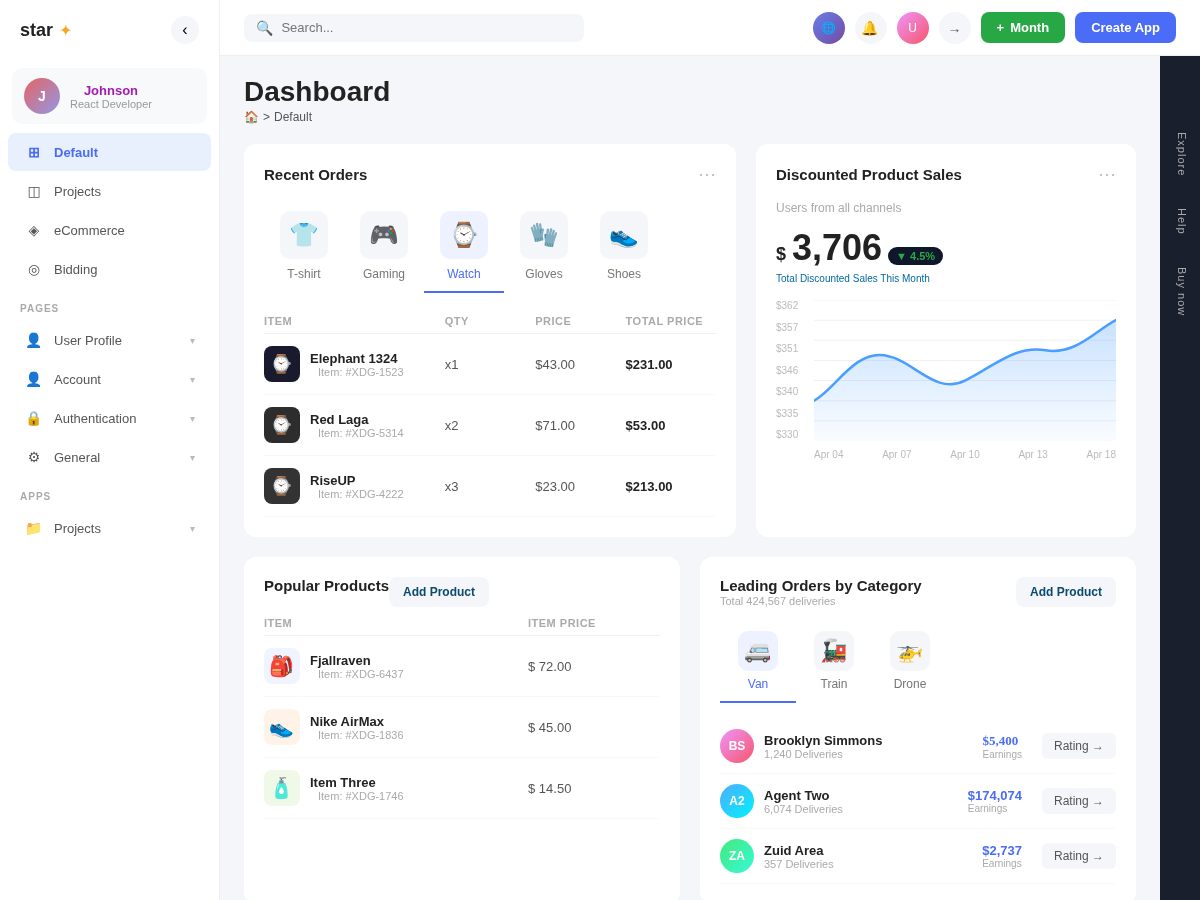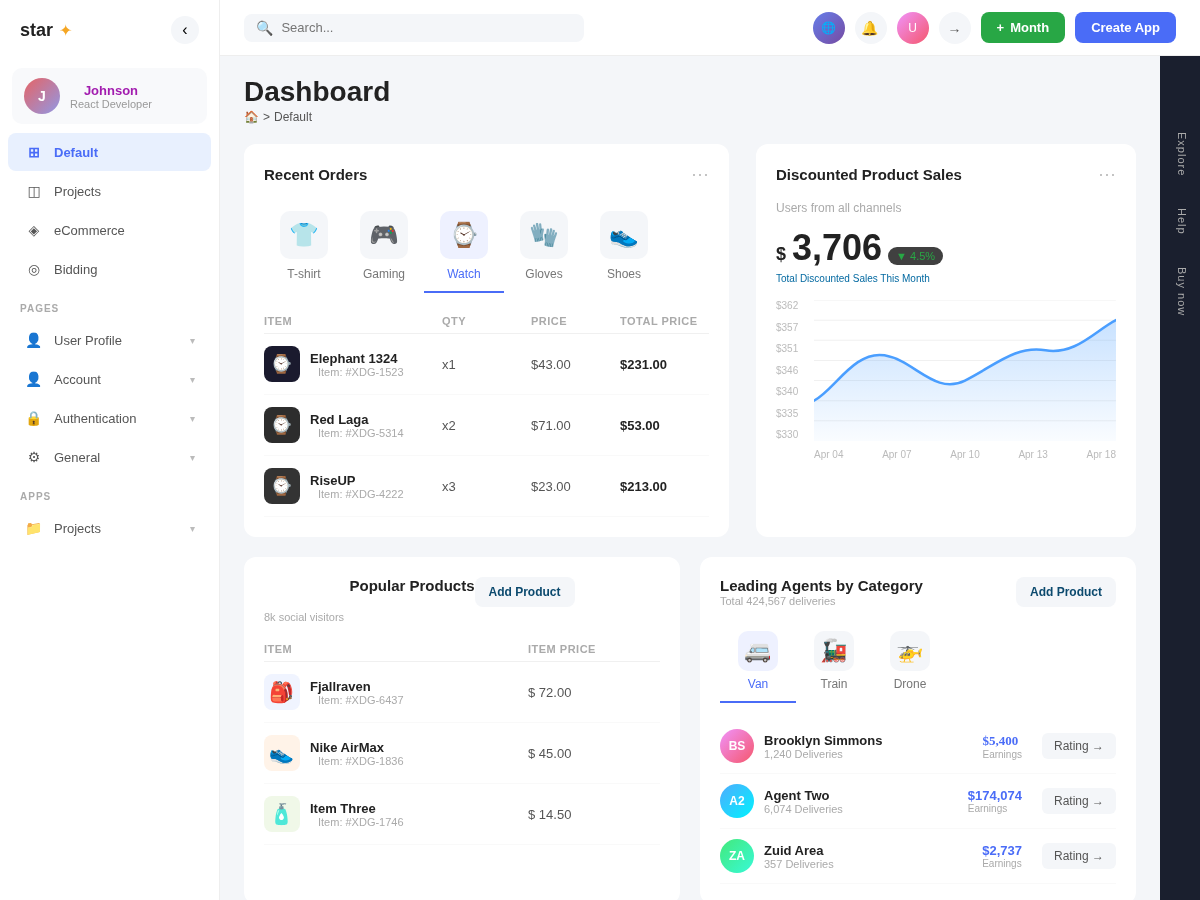--- a/index.html
+++ b/index.html
@@ -33,21 +33,21 @@
     .btn-create { background: #4a6cf7; color: #fff; border: none; border-radius: 8px; padding: 8px 16px; font-size: 13px; font-weight: 600; cursor: pointer; }
 
     
     .content { flex: 1; overflow-y: auto; padding: 20px 24px; display: flex; flex-direction: column; gap: 20px; }
     .page-header { display: flex; align-items: center; justify-content: space-between; }
     .page-title { font-size: 28px; font-weight: 700; color: #222; }
     .breadcrumb { font-size: 12px; color: #aaa; display: flex; align-items: center; gap: 4px; margin-top: 2px; }
     .breadcrumb span { color: #555; }
 
     
-    .cards-row { display: flex; gap: 27px; }
+    .cards-row { display: flex; gap: 20px; }
 
     
     .card { background: #fff; border-radius: 12px; padding: 20px; flex: 1; }
     .card-header { display: flex; align-items: center; justify-content: space-between; margin-bottom: 16px; }
     .card-title { font-size: 15px; font-weight: 700; color: #222; }
     .card-menu { color: #bbb; cursor: pointer; font-size: 18px; }
 
     
     .category-tabs { display: flex; gap: 0; margin-bottom: 16px; }
     .cat-tab { display: flex; flex-direction: column; align-items: center; gap: 8px; padding: 10px 16px; cursor: pointer; border-bottom: 2px solid transparent; color: #777; font-size: 12px; }
@@ -65,37 +65,37 @@
     .item-sku { font-size: 11px; color: #aaa; margin-left: 8px; }
     .td { font-size: 13px; color: #555; }
     .td-price { font-size: 13px; color: #555; }
     .td-total { font-size: 13px; font-weight: 600; color: #222; }
 
     
     .sales-card { width: 380px; flex-shrink: 0; background: #fff; border-radius: 12px; padding: 20px; }
     .sales-subtitle { font-size: 12px; color: #aaa; margin-bottom: 12px; }
     .sales-amount { font-size: 36px; font-weight: 800; color: #222; display: flex; align-items: baseline; gap: 6px; }
     .sales-dollar { font-size: 18px; }
-    .sales-badge { background: #404040; color: #28a745; font-size: 11px; padding: 3px 8px; border-radius: 12px; font-weight: 400; }
+    .sales-badge { background: #0f172a; color: #28a745; font-size: 11px; padding: 3px 8px; border-radius: 12px; font-weight: 700; }
     .sales-label { font-size: 10px; color: #0369a1; margin-top: 4px; margin-bottom: 16px; }
 
     
     .chart-area { position: relative; height: 160px; }
     .chart-labels { position: absolute; left: 0; top: 0; bottom: 20px; display: flex; flex-direction: column; justify-content: space-between; }
     .chart-label { font-size: 10px; color: #bbb; }
     .chart-svg { position: absolute; left: 38px; right: 0; top: 0; bottom: 20px; }
     .chart-x-labels { position: absolute; left: 38px; right: 0; bottom: 0; display: flex; justify-content: space-between; }
     .chart-x-label { font-size: 10px; color: #bbb; }
 
     
     .bottom-row { display: flex; gap: 20px; }
 
     
     .popular-card { flex: 1; background: #fff; border-radius: 12px; padding: 20px; }
-    .popular-header { display: flex; align-items: flex-start; justify-content: center; margin-bottom: 4px; }
+    .popular-header { display: flex; align-items: flex-start; justify-content: flex-start; margin-bottom: 4px; }
     .popular-subtitle { font-size: 11px; color: #aaa; margin-bottom: 14px; }
     .btn-add { background: #f4f6f9; border: none; border-radius: 8px; padding: 8px 14px; font-size: 12px; color: #0c4a6e; cursor: pointer; font-weight: 700; }
     .pop-table-header { display: grid; grid-template-columns: 2fr 1fr; padding: 6px 0; border-bottom: 1px solid #f0f0f0; }
     .pop-row { display: grid; grid-template-columns: 2fr 1fr; padding: 12px 0; border-bottom: 1px solid #f9f9f9; align-items: center; }
     .pop-icon { width: 36px; height: 36px; border-radius: 8px; background: #f0f4ff; display: flex; align-items: center; justify-content: center; font-size: 20px; }
 
     
     .agents-card { flex: 1; background: #fff; border-radius: 12px; padding: 20px; }
     .agents-subtitle { font-size: 11px; color: #aaa; margin-bottom: 14px; }
     .agents-header { display: flex; align-items: flex-start; justify-content: space-between; }
@@ -361,21 +361,20 @@
 
         <div class="bottom-row">
 
           <div class="popular-card">
             <div class="popular-header">
               <div>
                 <span class="card-title">Popular Products</span>
               </div>
               <button class="btn-add">Add Product</button>
             </div>
-            <div class="popular-subtitle">8k social visitors</div>
             <div class="pop-table-header">
               <span class="th">ITEM</span>
               <span class="th">ITEM PRICE</span>
             </div>
             <div class="pop-row">
               <div class="item-info">
                 <div class="pop-icon">🎒</div>
                 <div>
                   <div class="item-name">Fjallraven</div>
                   <div class="item-sku">Item: #XDG-6437</div>
@@ -401,21 +400,21 @@
                   <div class="item-sku">Item: #XDG-1746</div>
                 </div>
               </div>
               <span class="td-price">$ 14.50</span>
             </div>
           </div>
 
           <div class="agents-card">
             <div class="agents-header">
               <div>
-                <span class="card-title">Leading Agents by Category</span>
+                <span class="card-title">Leading Orders by Category</span>
                 <div class="agents-subtitle">Total 424,567 deliveries</div>
               </div>
               <button class="btn-add">Add Product</button>
             </div>
             <div class="category-btns">
               <div class="cat-btn active">
                 <div class="cat-btn-icon">🚐</div>
                 <span>Van</span>
               </div>
               <div class="cat-btn">

